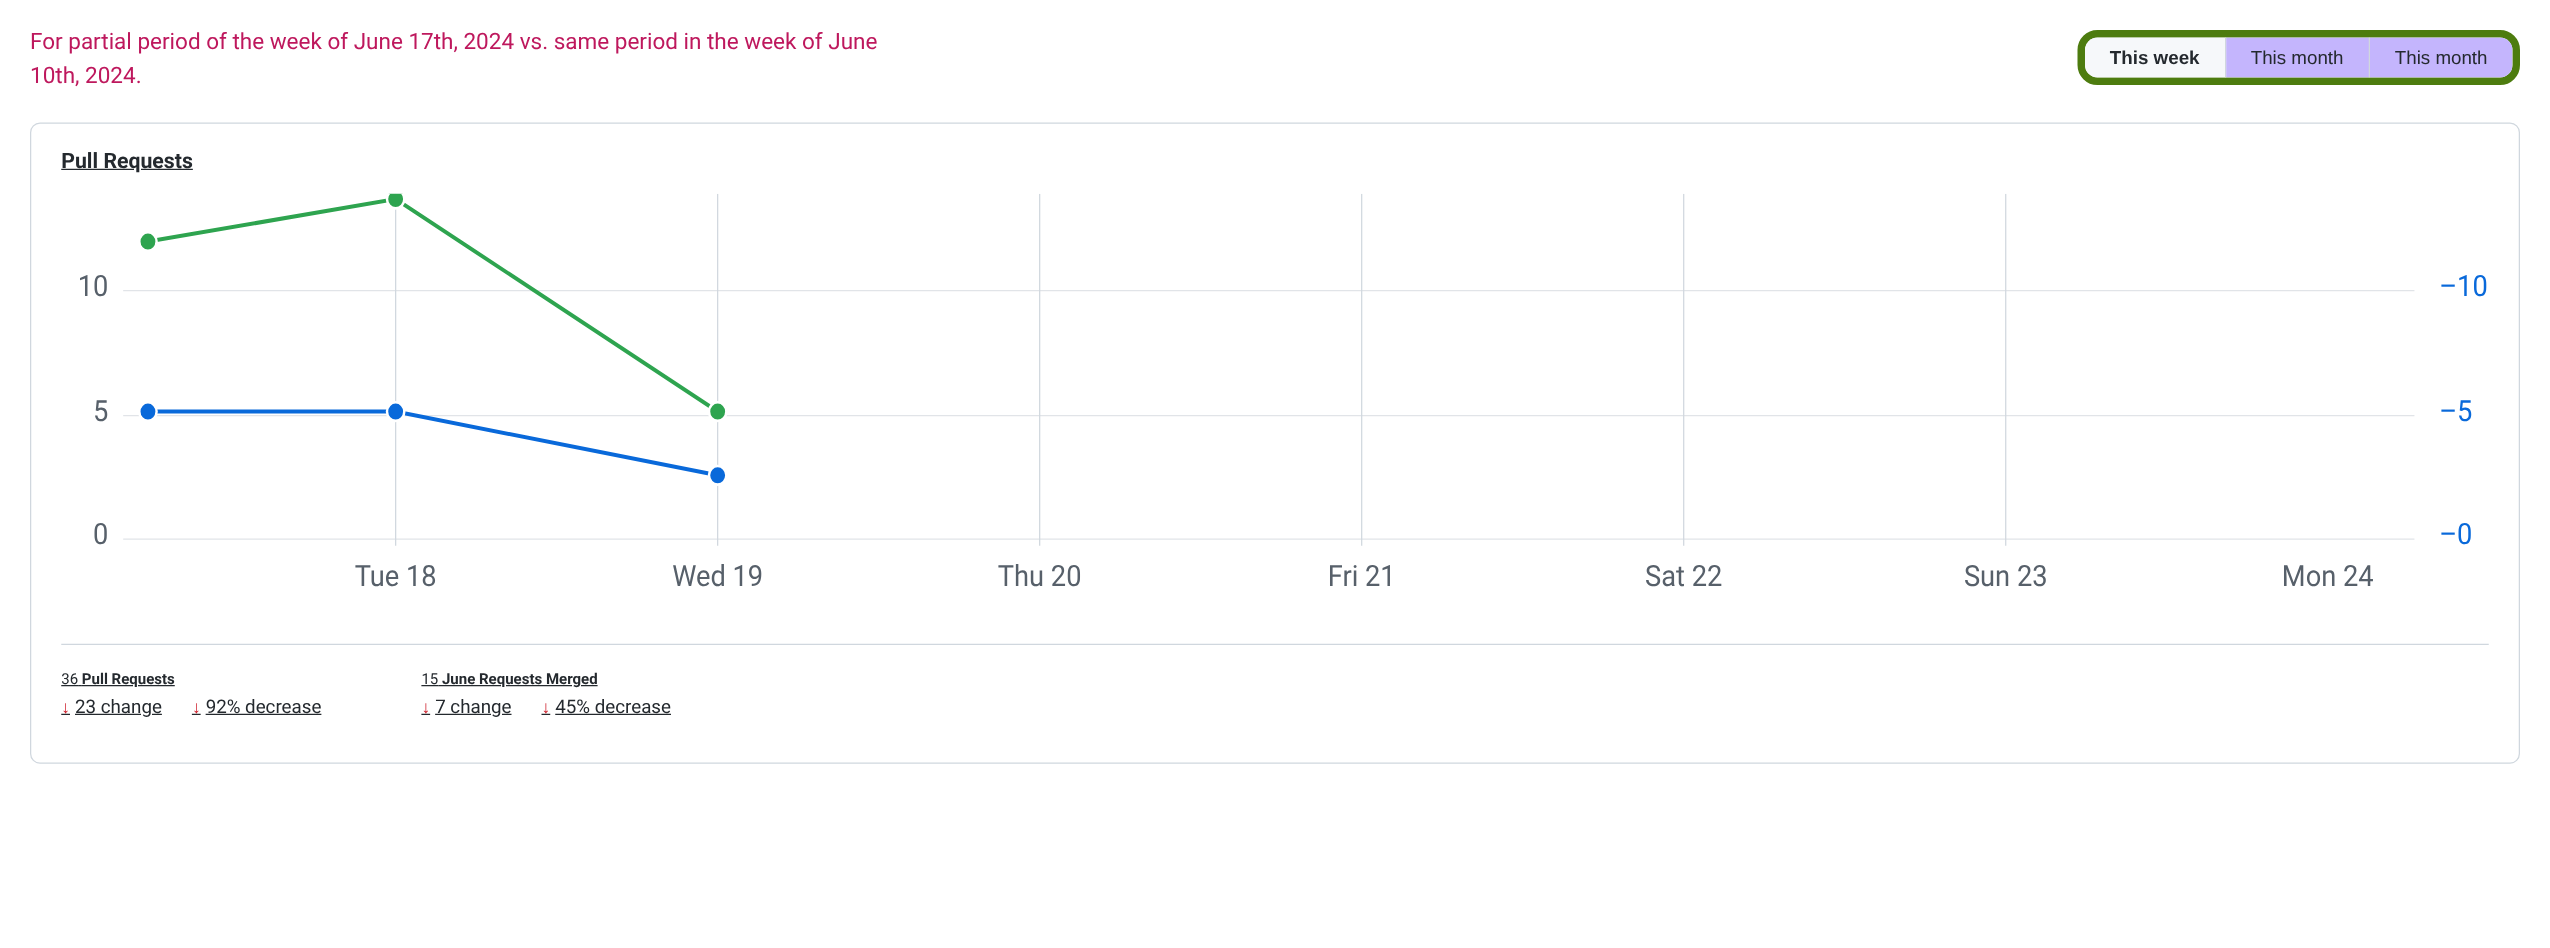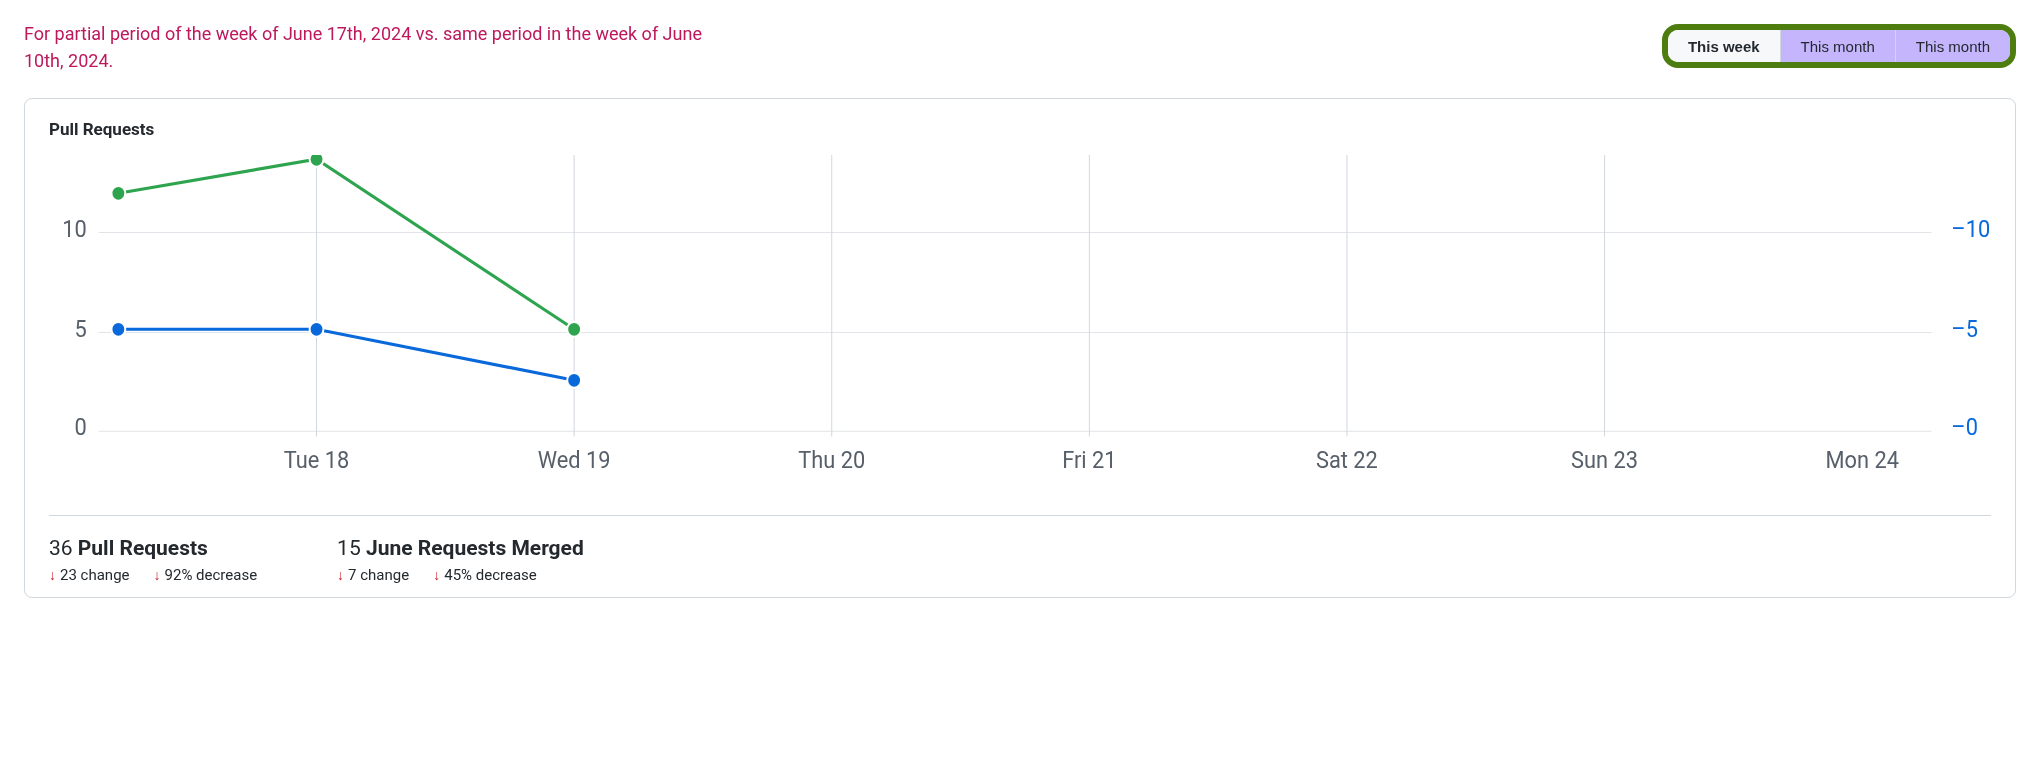--- a/index.html
+++ b/index.html
@@ -49,21 +49,22 @@
     .period-btn:last-child { border-right: none; }
     .period-btn.active {
       background: #f6f8fa;
       font-weight: 600;
     }
 
     .chart-card {
       border: 1px solid #d0d7de;
       border-radius: 8px;
       background: #fff;
-      padding: 20px 24px 13px;
+      padding: 20px 24px 36px;
+      text-decoration: underline;
     }
 
     .chart-title {
       font-size: 17px;
       font-weight: 700;
       margin-bottom: 16px;
       color: #24292e;
     }
 
     .chart-area {
@@ -80,21 +81,21 @@
     .chart-footer {
       display: flex;
       gap: 80px;
       margin-top: 20px;
       padding-top: 20px;
       border-top: 1px solid #d0d7de;
     }
 
     .stat-block { }
     .stat-title {
-      font-size: 21px;
+      font-size: 12px;
       color: #24292e;
       margin-bottom: 6px;
     }
     .stat-title strong { font-weight: 700; }
     .stat-changes {
       display: flex;
       gap: 24px;
     }
     .stat-change {
       font-size: 15px;

